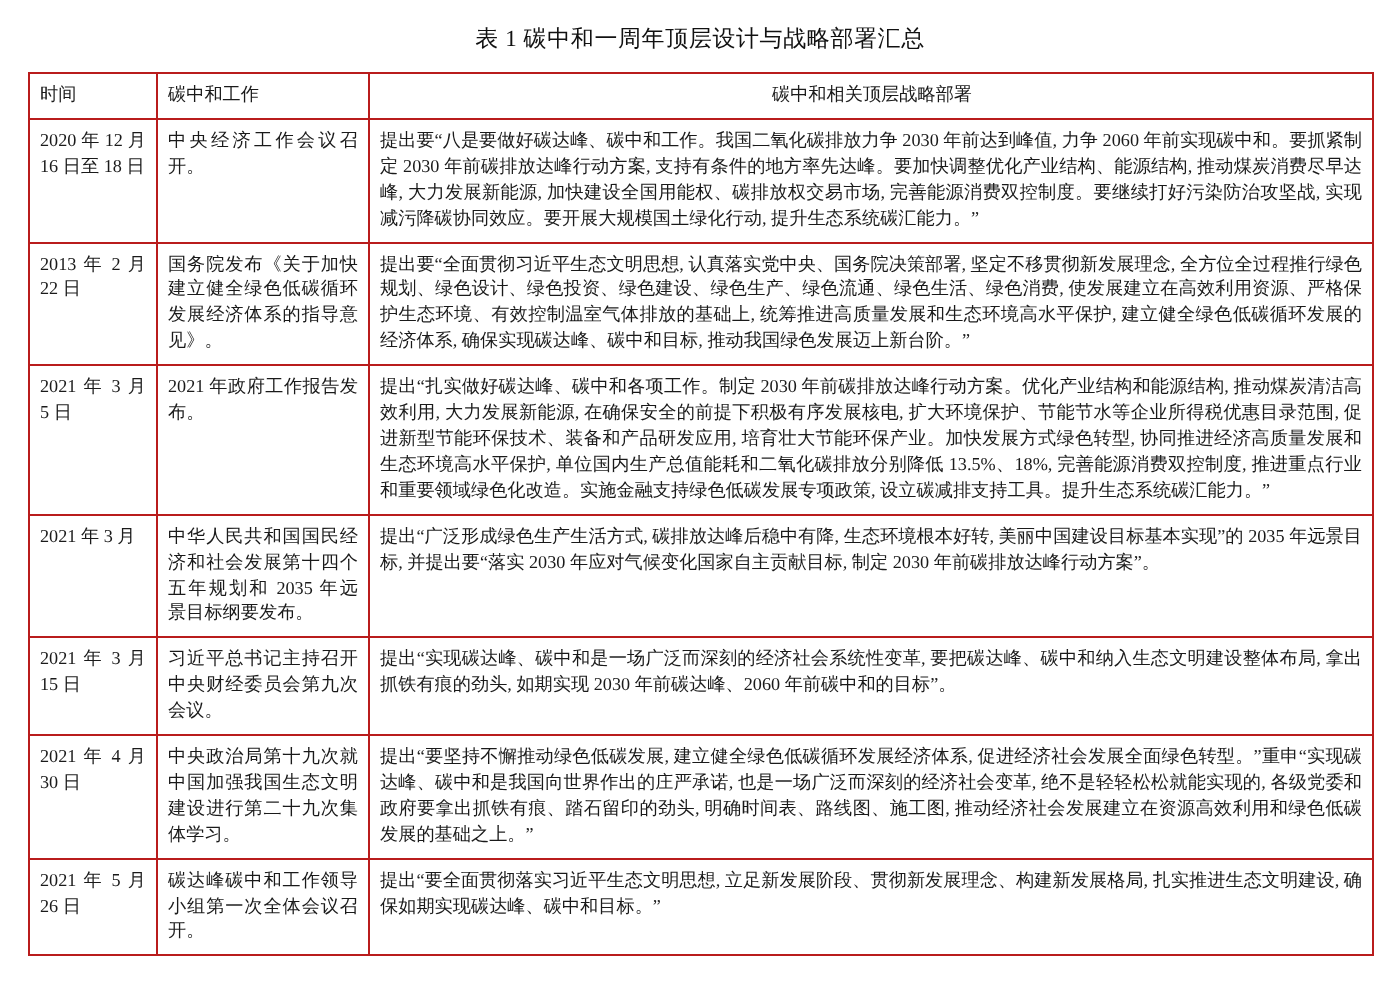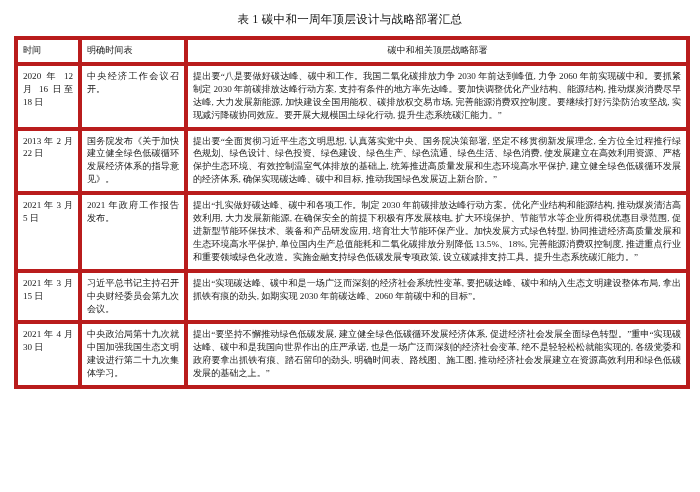--- a/index.html
+++ b/index.html
@@ -28,21 +28,21 @@
     margin: 2px 0 9px 0;
     color: #111;
   }
   table.matrix {
     border-collapse: collapse;
     width: 672px;
     table-layout: fixed;
     margin: 0 auto;
   }
   table.matrix td, table.matrix th {
-    border: 4px solid #b91c1c;
+    border: 1px solid #b91c1c;
     vertical-align: top;
     padding: 4px 5px 5px 5px;
     font-size: 9.1px;
     line-height: 1.42;
     text-align: justify;
     text-justify: inter-ideograph;
   }
   col.c-time { width: 64px; }
   col.c-doc  { width: 106px; }
   col.c-body { width: 502px; }
@@ -80,21 +80,21 @@
 
   <table class="matrix">
     <colgroup>
       <col class="c-time">
       <col class="c-doc">
       <col class="c-body">
     </colgroup>
     <tbody>
       <tr class="hdr">
         <td>时间</td>
-        <td>明确时间表</td>
+        <td>碳中和工作</td>
         <td class="left-head">碳中和相关顶层战略部署</td>
       </tr>
 
       <tr>
         <td class="cell-time">2020 年 12 月 16 日至 18 日</td>
         <td class="cell-doc">中央经济工作会议召开。</td>
         <td class="cell-body">提出要“八是要做好碳达峰、碳中和工作。我国二氧化碳排放力争 2030 年前达到峰值, 力争 2060 年前实现碳中和。要抓紧制定 2030 年前碳排放达峰行动方案, 支持有条件的地方率先达峰。要加快调整优化产业结构、能源结构, 推动煤炭消费尽早达峰, 大力发展新能源, 加快建设全国用能权、碳排放权交易市场, 完善能源消费双控制度。要继续打好污染防治攻坚战, 实现减污降碳协同效应。要开展大规模国土绿化行动, 提升生态系统碳汇能力。”</td>
       </tr>
 
       <tr>
@@ -102,28 +102,38 @@
         <td class="cell-doc">国务院发布《关于加快建立健全绿色低碳循环发展经济体系的指导意见》。</td>
         <td class="cell-body">提出要“全面贯彻习近平生态文明思想, 认真落实党中央、国务院决策部署, 坚定不移贯彻新发展理念, 全方位全过程推行绿色规划、绿色设计、绿色投资、绿色建设、绿色生产、绿色流通、绿色生活、绿色消费, 使发展建立在高效利用资源、严格保护生态环境、有效控制温室气体排放的基础上, 统筹推进高质量发展和生态环境高水平保护, 建立健全绿色低碳循环发展的经济体系, 确保实现碳达峰、碳中和目标, 推动我国绿色发展迈上新台阶。”</td>
       </tr>
 
       <tr>
         <td class="cell-time">2021 年 3 月 5 日</td>
         <td class="cell-doc">2021 年政府工作报告发布。</td>
         <td class="cell-body">提出“扎实做好碳达峰、碳中和各项工作。制定 2030 年前碳排放达峰行动方案。优化产业结构和能源结构, 推动煤炭清洁高效利用, 大力发展新能源, 在确保安全的前提下积极有序发展核电, 扩大环境保护、节能节水等企业所得税优惠目录范围, 促进新型节能环保技术、装备和产品研发应用, 培育壮大节能环保产业。加快发展方式绿色转型, 协同推进经济高质量发展和生态环境高水平保护, 单位国内生产总值能耗和二氧化碳排放分别降低 13.5%、18%, 完善能源消费双控制度, 推进重点行业和重要领域绿色化改造。实施金融支持绿色低碳发展专项政策, 设立碳减排支持工具。提升生态系统碳汇能力。”</td>
       </tr>
 
+      <tr>
+        <td class="cell-time">2021 年 3 月</td>
+        <td class="cell-doc">中华人民共和国国民经济和社会发展第十四个五年规划和 2035 年远景目标纲要发布。</td>
+        <td class="cell-body">提出“广泛形成绿色生产生活方式, 碳排放达峰后稳中有降, 生态环境根本好转, 美丽中国建设目标基本实现”的 2035 年远景目标, 并提出要“落实 2030 年应对气候变化国家自主贡献目标, 制定 2030 年前碳排放达峰行动方案”。</td>
+      </tr>
 
       <tr>
         <td class="cell-time">2021 年 3 月 15 日</td>
         <td class="cell-doc">习近平总书记主持召开中央财经委员会第九次会议。</td>
         <td class="cell-body">提出“实现碳达峰、碳中和是一场广泛而深刻的经济社会系统性变革, 要把碳达峰、碳中和纳入生态文明建设整体布局, 拿出抓铁有痕的劲头, 如期实现 2030 年前碳达峰、2060 年前碳中和的目标”。</td>
       </tr>
 
       <tr>
         <td class="cell-time">2021 年 4 月 30 日</td>
         <td class="cell-doc">中央政治局第十九次就中国加强我国生态文明建设进行第二十九次集体学习。</td>
         <td class="cell-body">提出“要坚持不懈推动绿色低碳发展, 建立健全绿色低碳循环发展经济体系, 促进经济社会发展全面绿色转型。”重申“实现碳达峰、碳中和是我国向世界作出的庄严承诺, 也是一场广泛而深刻的经济社会变革, 绝不是轻轻松松就能实现的, 各级党委和政府要拿出抓铁有痕、踏石留印的劲头, 明确时间表、路线图、施工图, 推动经济社会发展建立在资源高效利用和绿色低碳发展的基础之上。”</td>
       </tr>
 
+      <tr>
+        <td class="cell-time">2021 年 5 月 26 日</td>
+        <td class="cell-doc">碳达峰碳中和工作领导小组第一次全体会议召开。</td>
+        <td class="cell-body">提出“要全面贯彻落实习近平生态文明思想, 立足新发展阶段、贯彻新发展理念、构建新发展格局, 扎实推进生态文明建设, 确保如期实现碳达峰、碳中和目标。”</td>
+      </tr>
     </tbody>
   </table>
 </div>
 
 </body></html>

